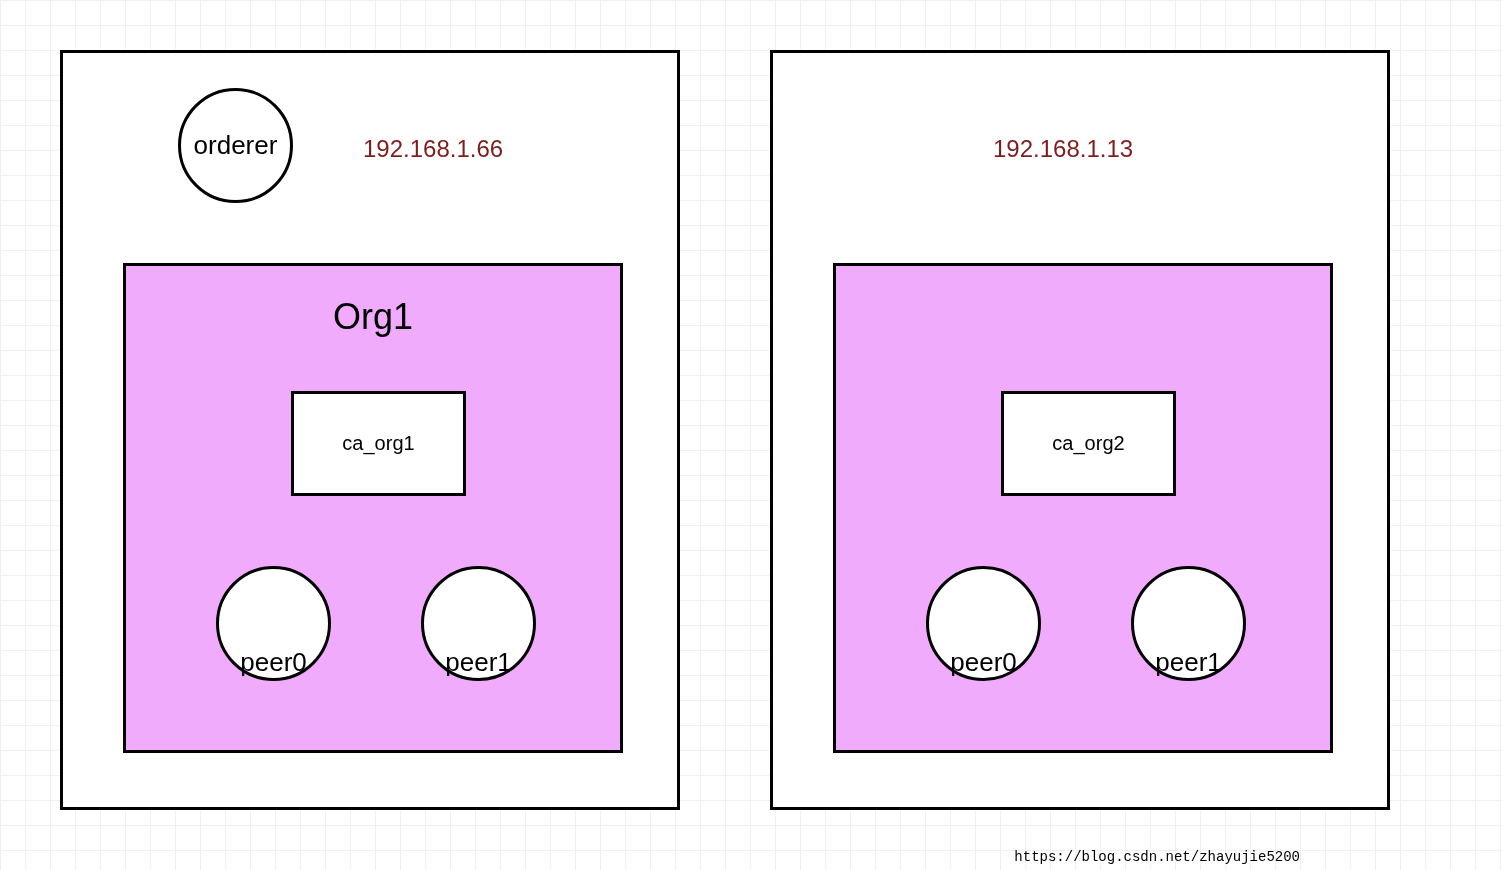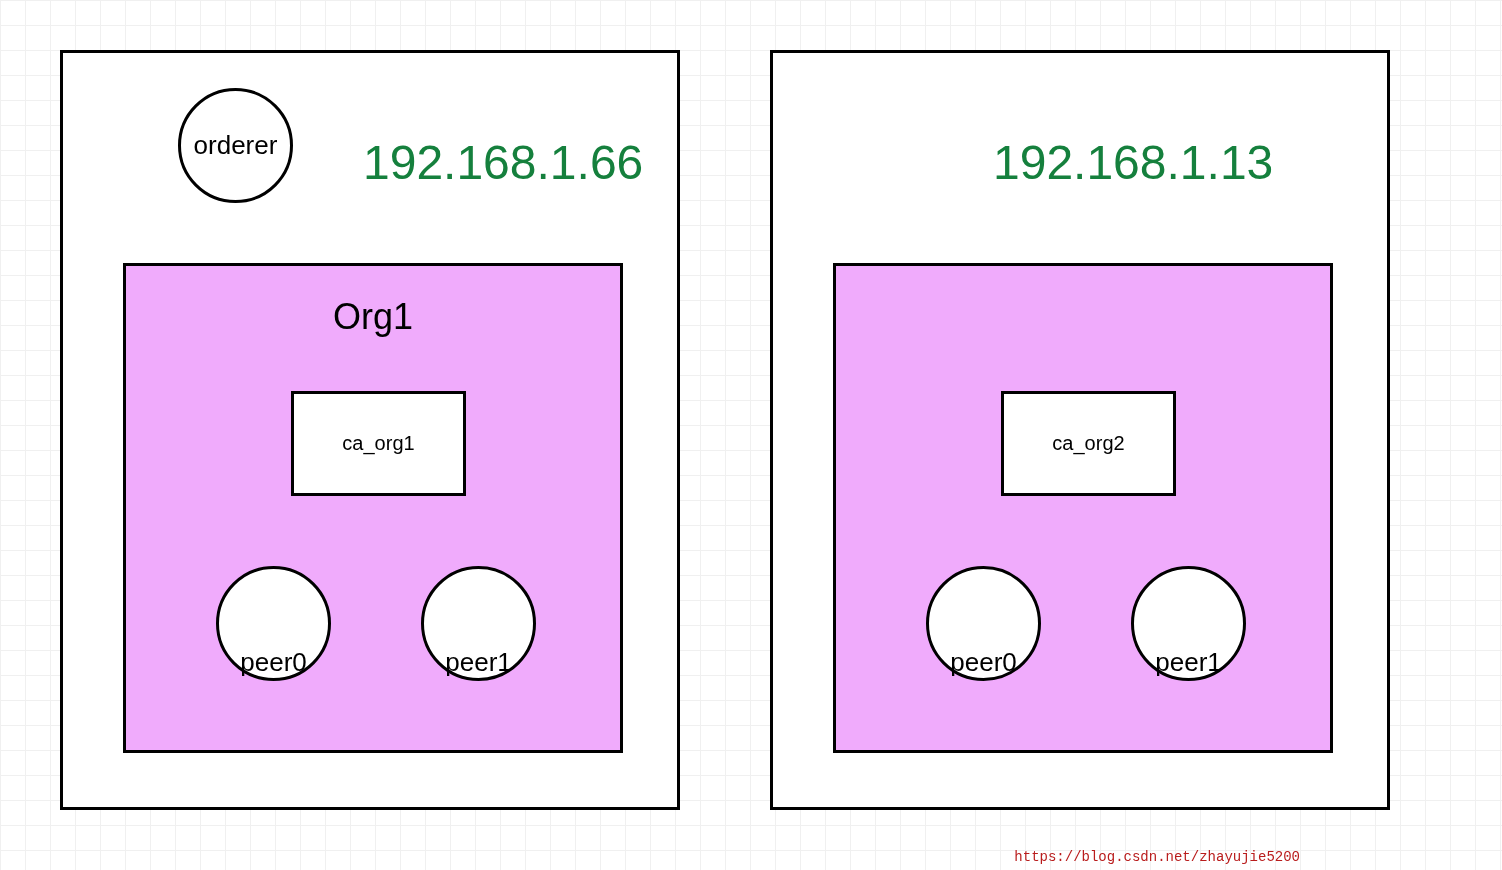--- a/index.html
+++ b/index.html
@@ -49,22 +49,22 @@
     border: 3px solid #000;
     border-radius: 50%;
     display: flex;
     align-items: center;
     justify-content: center;
     font-size: 26px;
     background: #fff;
   }
   .ip-label {
     position: absolute;
-    font-size: 48px;
-    color: #15803d;
+    font-size: 24px;
+    color: #7f1d1d;
   }
   .host1 .ip-label {
     left: 300px;
     top: 82px;
   }
   .host2 .ip-label {
     left: 220px;
     top: 82px;
     text-align: right;
   }
@@ -124,21 +124,21 @@
   }
   .peer1 {
     left: 295px;
     top: 300px;
   }
   .watermark {
     position: absolute;
     right: 10px;
     bottom: 5px;
     font-size: 14px;
-    color: #b91c1c;
+    color: #000000;
     font-family: "Courier New", monospace;
   }
 </style>
 </head>
 <body>
 
 <div class="canvas">
 
   <div class="host-box host1">
     <div class="orderer-circle">

